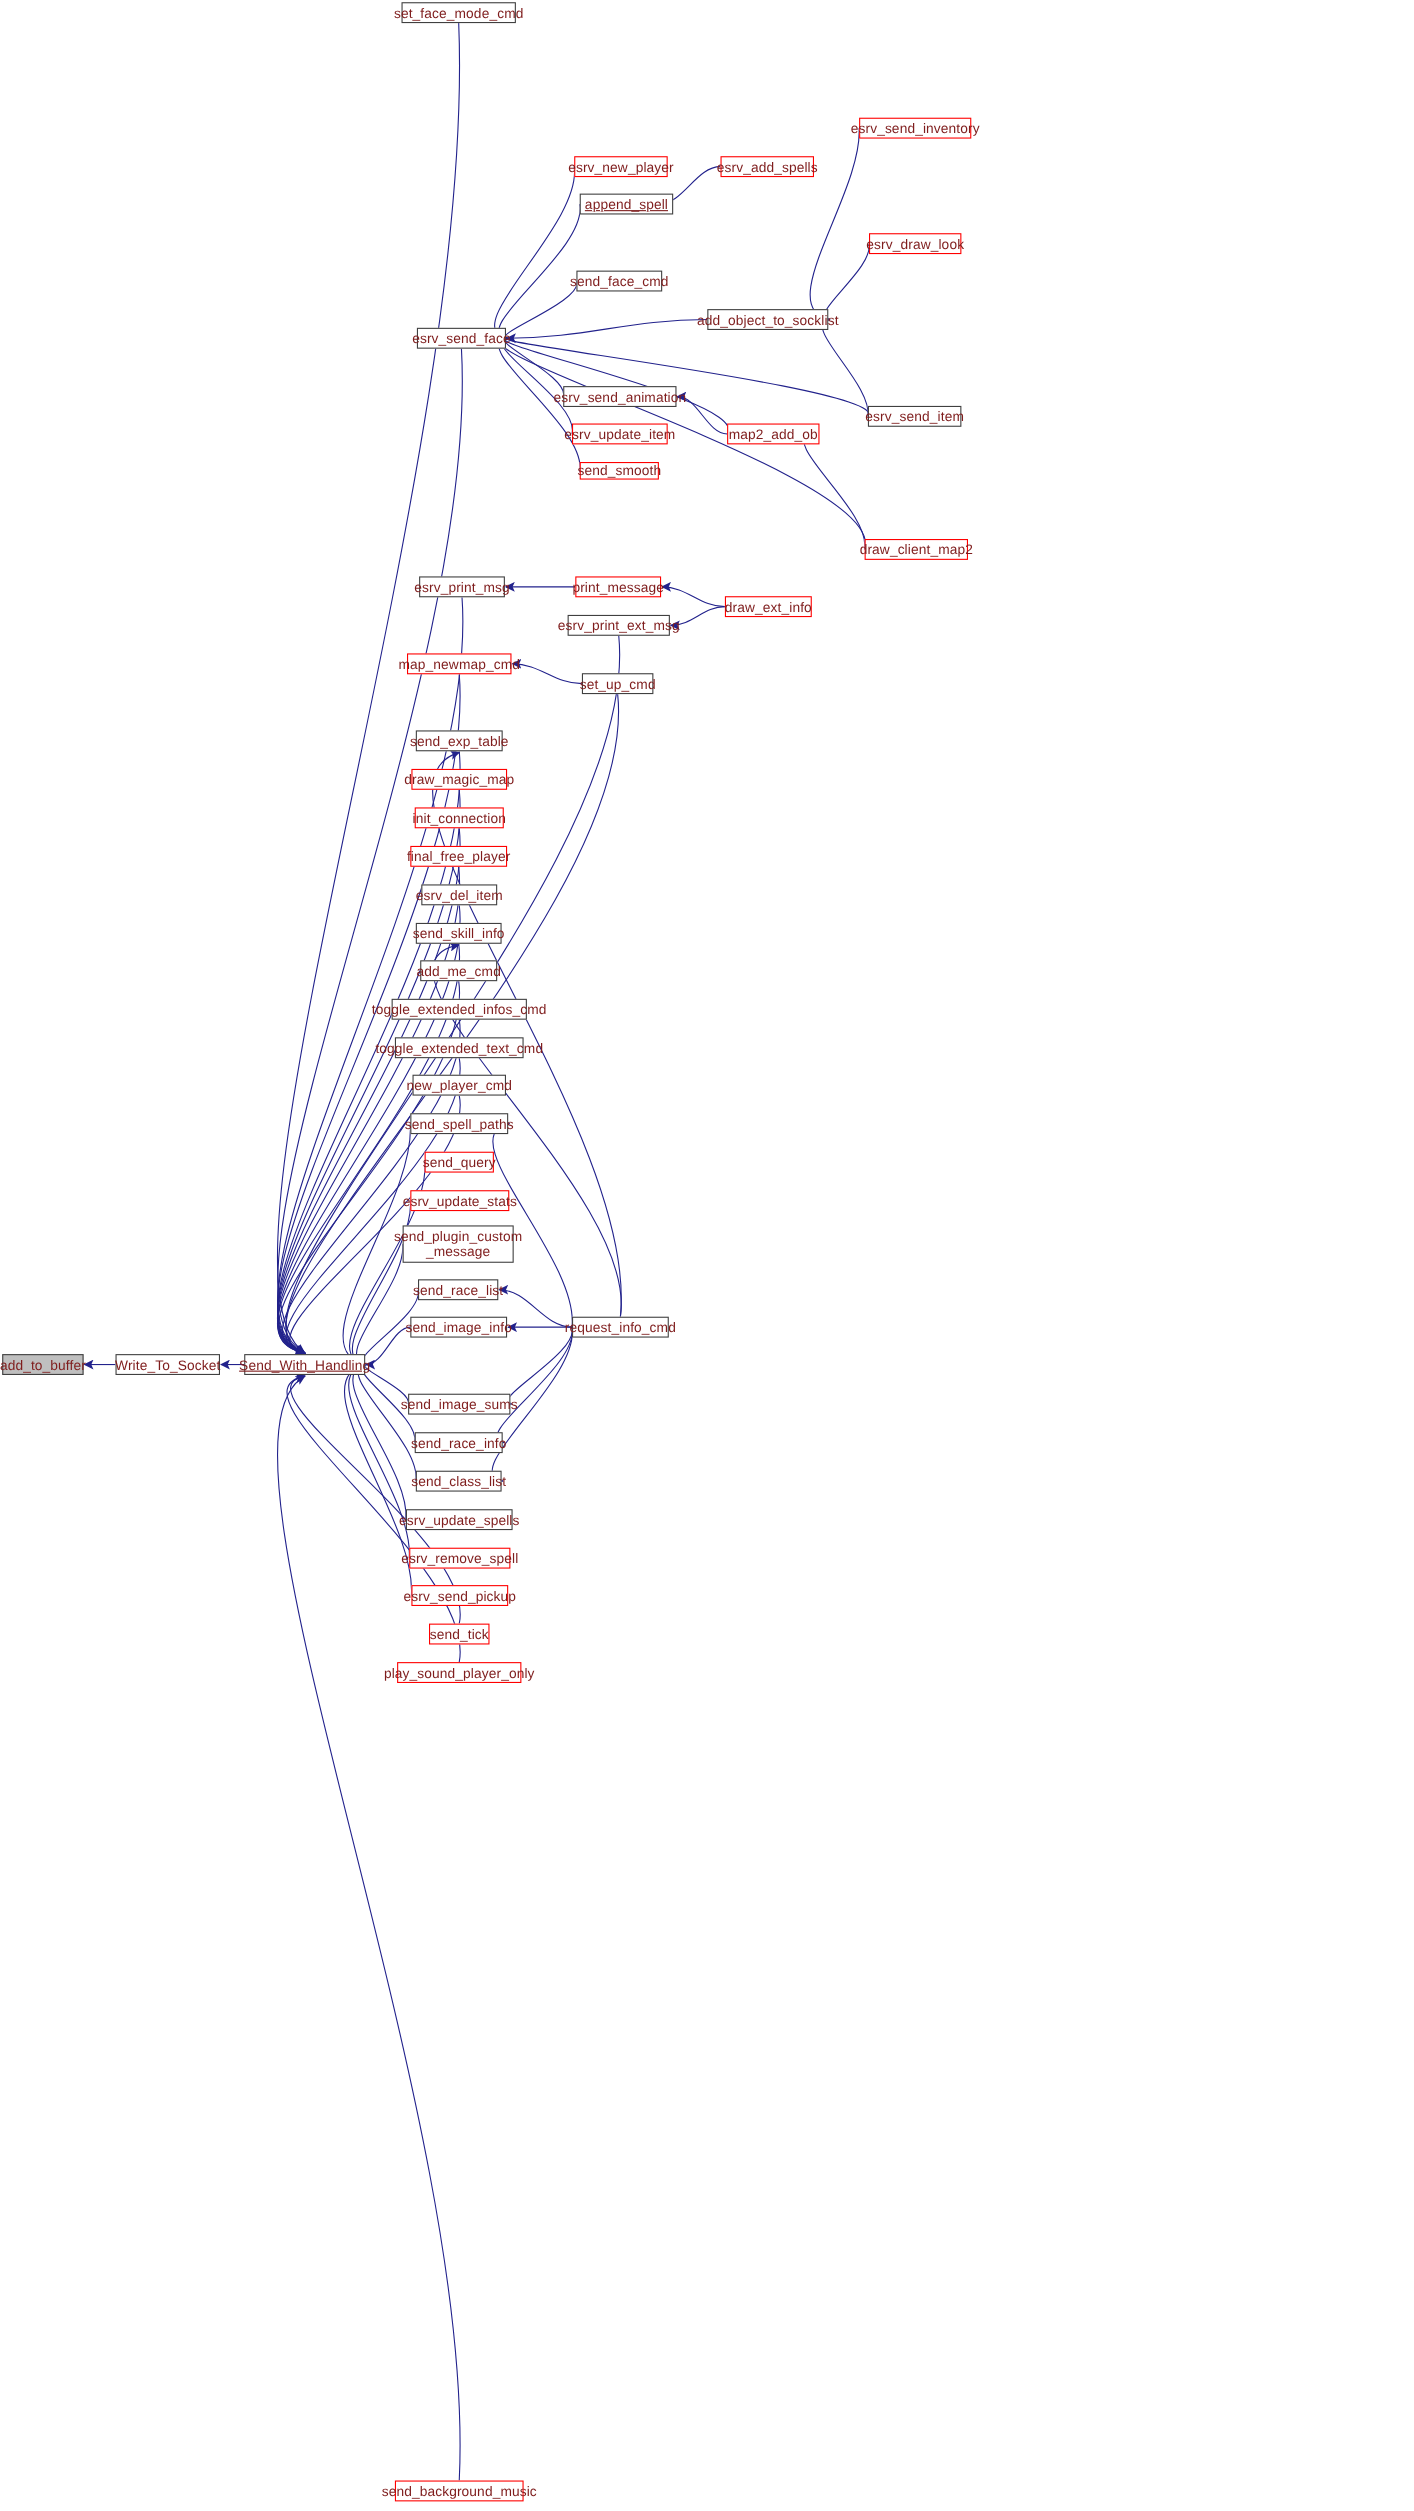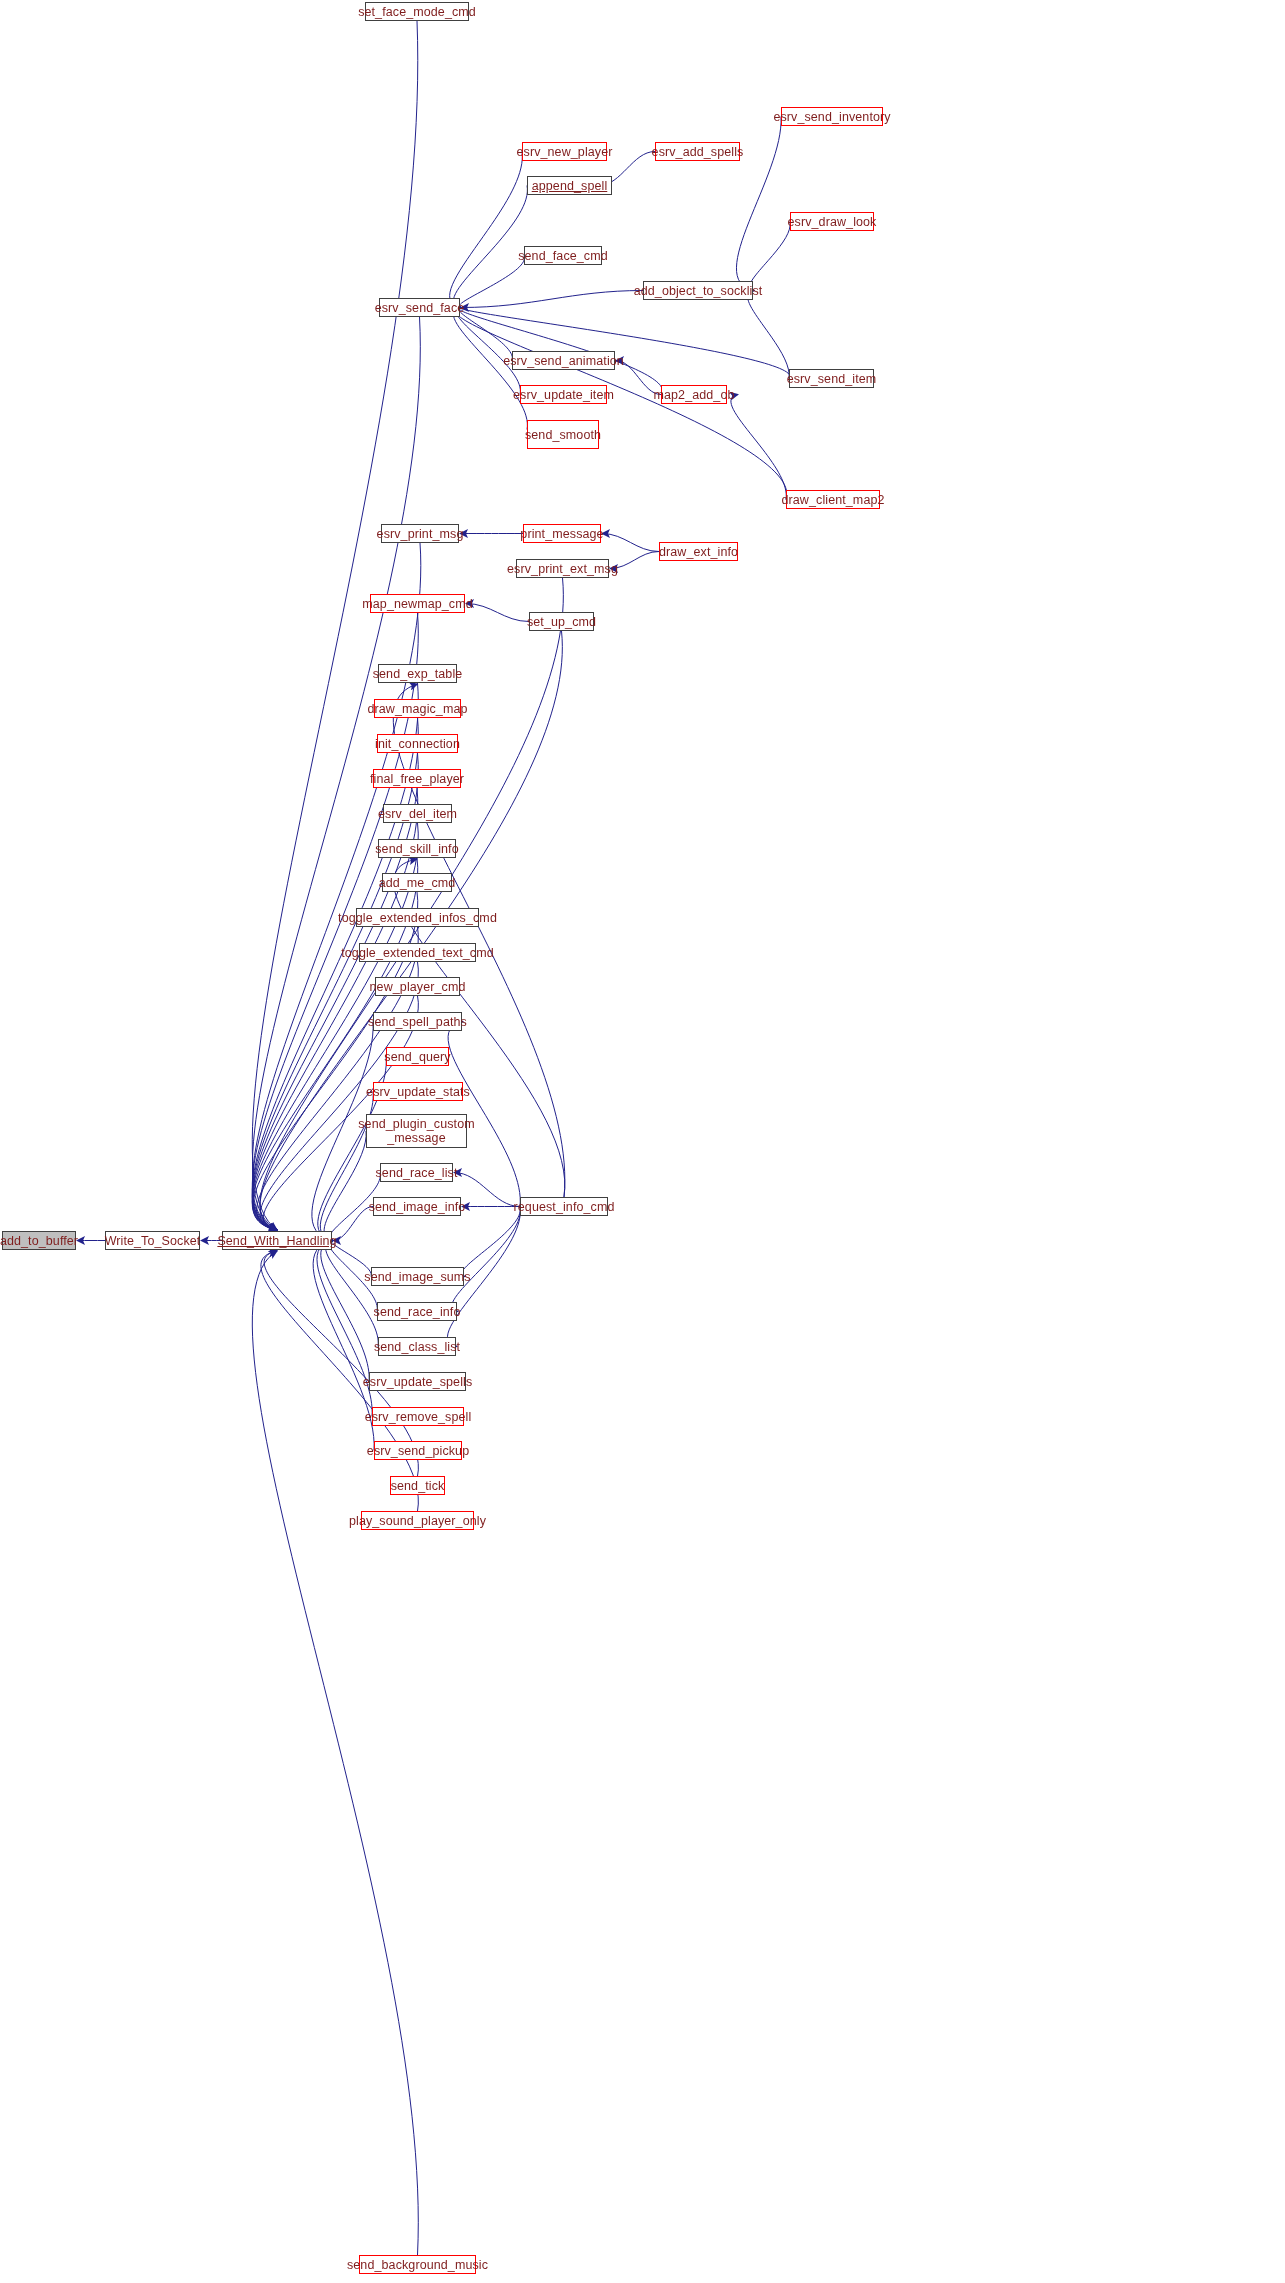--- a/index.html
+++ b/index.html
@@ -127,22 +127,22 @@
     <div class="node red" style="left: 522px; top: 142px; width: 85px; height: 19px;">esrv_new_player</div>
     <div class="node red" style="left: 655px; top: 142px; width: 85px; height: 19px;">esrv_add_spells</div>
     <div class="node" style="left: 527px; top: 176px; width: 85px; height: 19px; text-decoration: underline;">append_spell</div>
     <div class="node red" style="left: 790px; top: 212px; width: 84px; height: 19px;">esrv_draw_look</div>
     <div class="node" style="left: 524px; top: 246px; width: 78px; height: 19px;">send_face_cmd</div>
     <div class="node" style="left: 643px; top: 281px; width: 110px; height: 19px;">add_object_to_socklist</div>
     <div class="node" style="left: 379px; top: 298px; width: 81px; height: 19px;">esrv_send_face</div>
     <div class="node" style="left: 512px; top: 351px; width: 103px; height: 19px;">esrv_send_animation</div>
     <div class="node" style="left: 789px; top: 369px; width: 85px; height: 19px;">esrv_send_item</div>
     <div class="node red" style="left: 520px; top: 385px; width: 87px; height: 19px;">esrv_update_item</div>
-    <div class="node red" style="left: 661px; top: 385px; width: 66px; height: 19px;">map2_add_ob</div>
-    <div class="node red" style="left: 527px; top: 420px; width: 72px; height: 29px;">send_smooth</div>
+    <div class="node red" style="left: 661px; top: 385px; width: 84px; height: 19px;">map2_add_ob</div>
+    <div class="node red" style="left: 527px; top: 420px; width: 72px; height: 16px;">send_smooth</div>
     <div class="node red" style="left: 786px; top: 490px; width: 94px; height: 19px;">draw_client_map2</div>
     <div class="node" style="left: 381px; top: 524px; width: 78px; height: 19px;">esrv_print_msg</div>
     <div class="node red" style="left: 523px; top: 524px; width: 78px; height: 19px;">print_message</div>
     <div class="node red" style="left: 659px; top: 542px; width: 79px; height: 19px;">draw_ext_info</div>
     <div class="node" style="left: 516px; top: 559px; width: 93px; height: 19px;">esrv_print_ext_msg</div>
     <div class="node red" style="left: 370px; top: 594px; width: 95px; height: 19px;">map_newmap_cmd</div>
     <div class="node" style="left: 529px; top: 612px; width: 65px; height: 19px;">set_up_cmd</div>
     <div class="node" style="left: 378px; top: 664px; width: 79px; height: 19px; text-align: right;">send_exp_table</div>
     <div class="node red" style="left: 374px; top: 699px; width: 87px; height: 19px;">draw_magic_map</div>
     <div class="node red" style="left: 377px; top: 734px; width: 81px; height: 19px;">init_connection</div>

